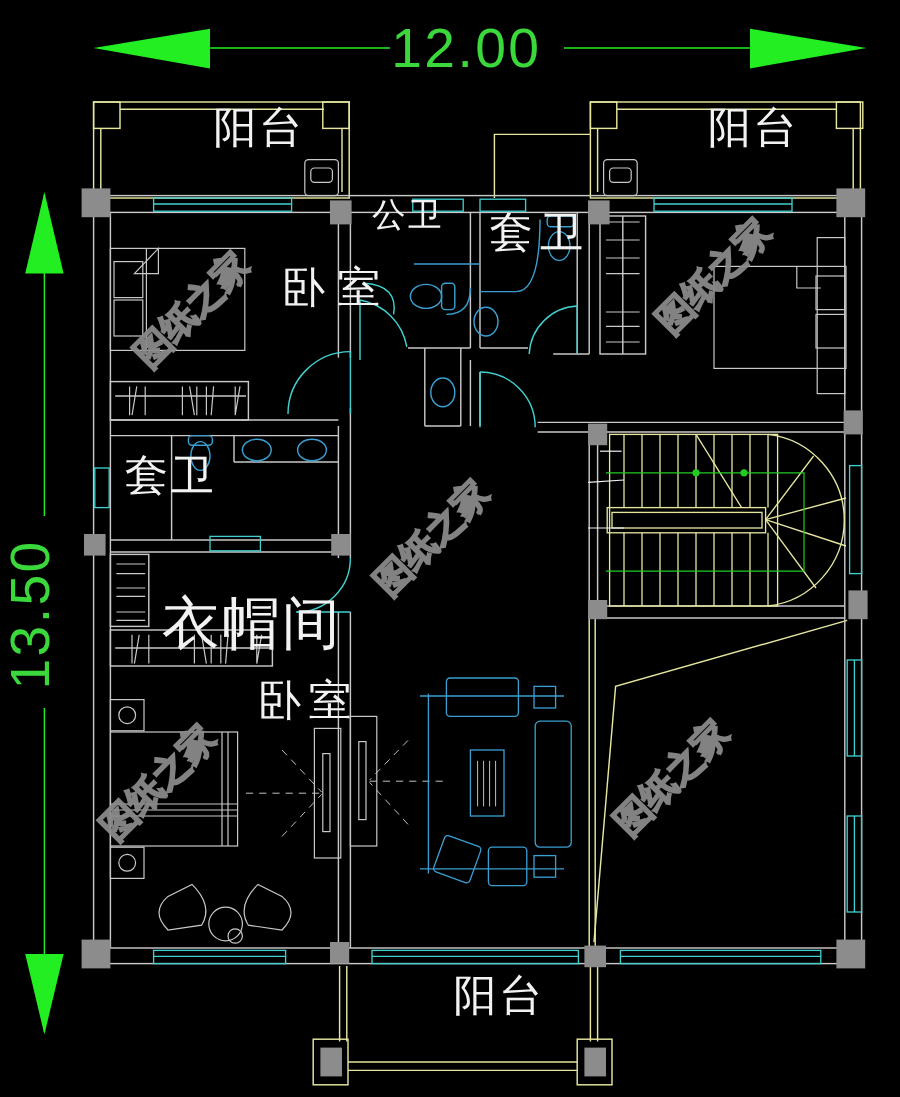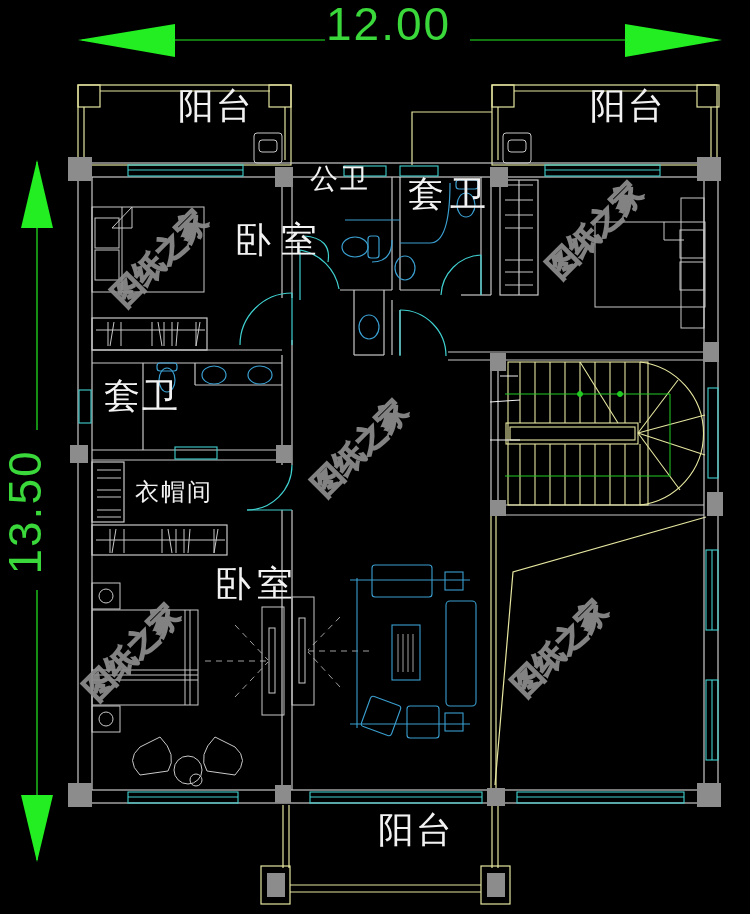--- a/index.html
+++ b/index.html
@@ -306,30 +306,30 @@
     <circle cx="580" cy="394" r="2.5" fill="#22cc22"></circle>
     <circle cx="620" cy="394" r="2.5" fill="#22cc22"></circle>
   </g>
   <g stroke="#f2f2f2" stroke-width="1">
     <line x1="500" y1="376" x2="518" y2="376"></line>
     <line x1="490" y1="402" x2="520" y2="400"></line>
     <line x1="490" y1="440" x2="520" y2="440"></line>
   </g>
 </svg>
 
-<div class="dim" style="left:326px; top:0; font-size:46px; letter-spacing:2px; line-height:48px;">12.00</div>
+<div class="dim" style="left:326px; top:16px; font-size:46px; letter-spacing:2px; line-height:48px;">12.00</div>
 <div class="dim" style="left:-38px; top:488px; font-size:46px; letter-spacing:2px; transform:rotate(-90deg); transform-origin:center; line-height:48px;">13.50</div>
 
 <div class="lbl" style="left:178px; top:82px; font-size:36px;">阳台</div>
 <div class="lbl" style="left:590px; top:82px; font-size:36px;">阳台</div>
 <div class="lbl" style="left:235px; top:216px; font-size:36px; letter-spacing:10px;">卧室</div>
 <div class="lbl" style="left:310px; top:160px; font-size:28px;">公卫</div>
 <div class="lbl" style="left:408px; top:170px; font-size:36px; letter-spacing:6px;">套卫</div>
 <div class="lbl" style="left:104px; top:372px; font-size:36px;">套卫</div>
-<div class="lbl" style="left:135px; top:476px; font-size:24px;">衣帽间</div>
+<div class="lbl" style="left:135px; top:488px; font-size:48px;">衣帽间</div>
 <div class="lbl" style="left:215px; top:560px; font-size:36px; letter-spacing:6px;">卧室</div>
 <div class="lbl" style="left:378px; top:806px; font-size:36px;">阳台</div>
 
 <div class="wm" style="left:100px; top:238px;">图纸之家</div>
 <div class="wm" style="left:535px; top:210px;">图纸之家</div>
 <div class="wm" style="left:300px; top:428px;">图纸之家</div>
 <div class="wm" style="left:72px; top:632px;">图纸之家</div>
 <div class="wm" style="left:500px; top:628px;">图纸之家</div>
 
 </body></html>

